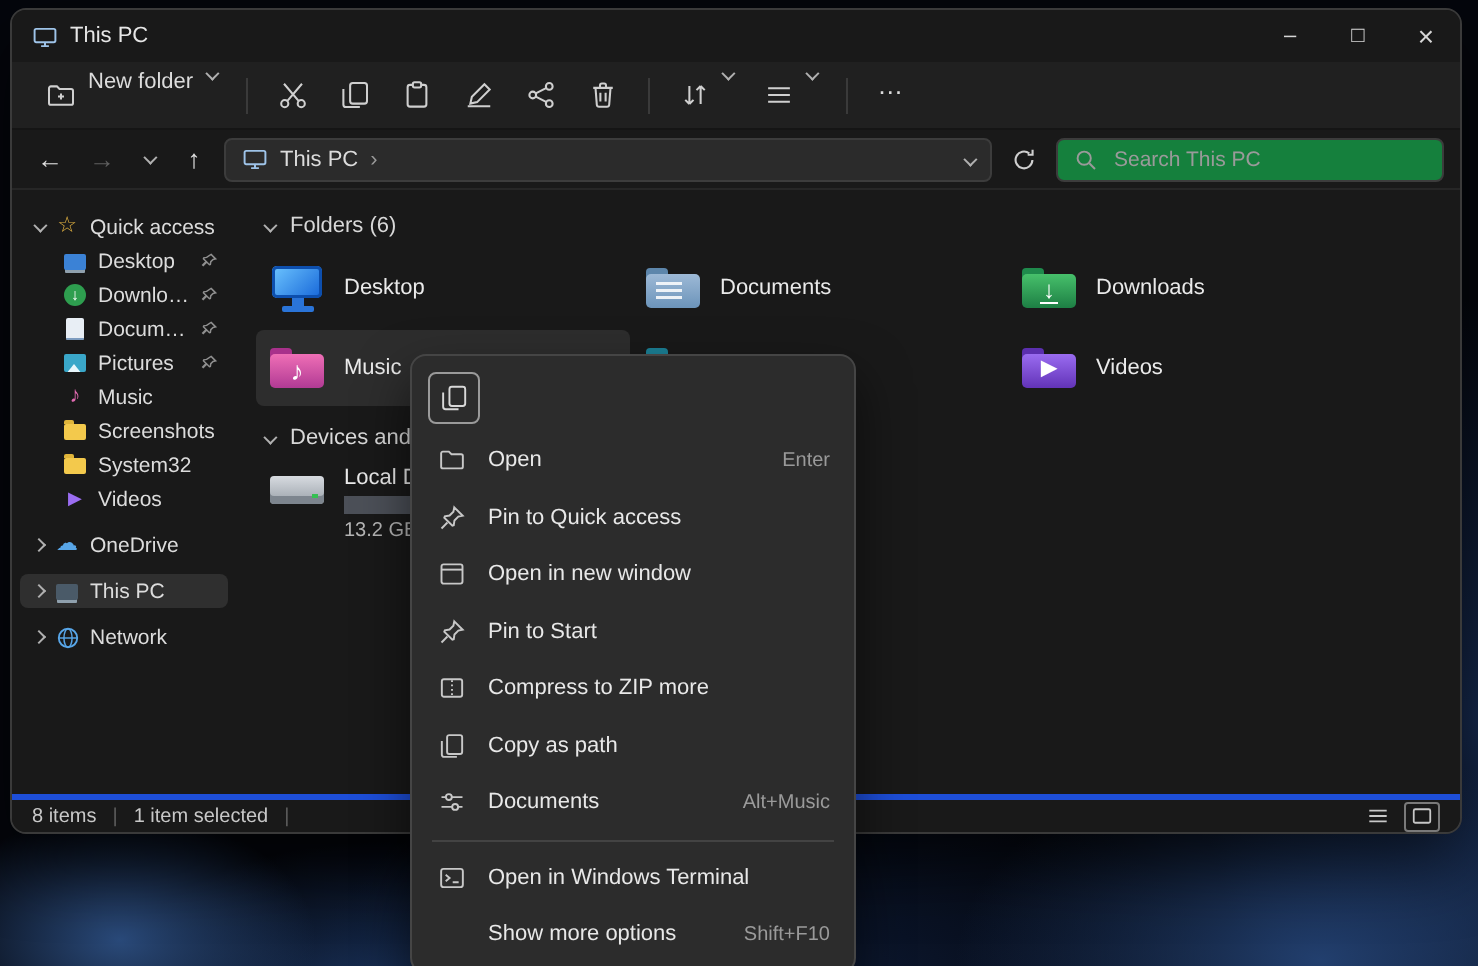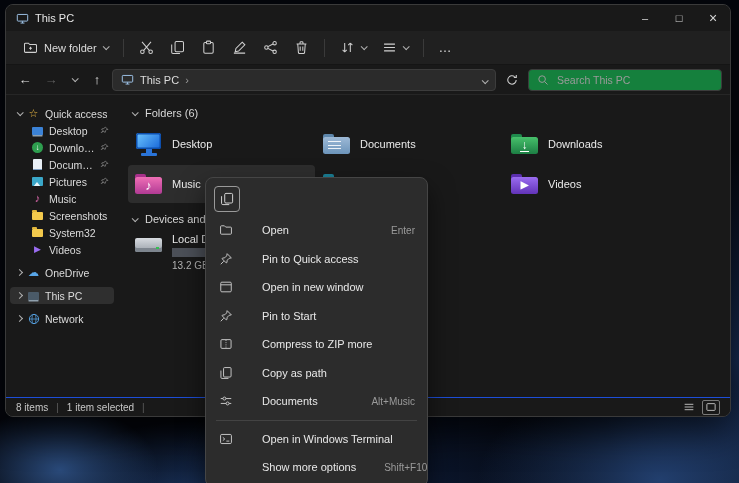--- a/index.html
+++ b/index.html
@@ -26,21 +26,21 @@
   }
 
   
   .titlebar { height:26px; flex:none; display:flex; align-items:center; justify-content:space-between; padding-left:10px; background:#191919; }
   .tab { display:flex; align-items:center; gap:6px; font-size:11px; color:#e6e6e6; }
   .win-controls { display:flex; height:100%; }
   .wc { width:34px; height:100%; display:flex; align-items:center; justify-content:center; color:#d6d6d6; font-size:11px; }
 
   
   .toolbar { height:34px; flex:none; display:flex; align-items:center; gap:2px; padding:0 10px; background:#202020; border-bottom:1px solid #151515; }
-  .tb-btn { display:flex; align-items:center; gap:6px; padding:0 7px; height:26px; border-radius:4px; color:#dcdcdc; font-size:11px; }
+  .tb-btn { display:flex; gap:6px; padding:0 7px; height:26px; border-radius:4px; color:#dcdcdc; font-size:11px; }
   .tb-icon { display:flex; align-items:center; justify-content:center; }
   .tb-sep { width:1px; height:18px; background:#3a3a3a; margin:0 6px; flex:none; }
   .more-glyph { font-size:13px; color:#dcdcdc; letter-spacing:1px; }
 
   
   .chev { display:inline-block; width:5px; height:5px; border-right:1px solid #b0b0b0; border-bottom:1px solid #b0b0b0; flex:none; }
   .chev.down { transform:rotate(45deg) translateY(-1px); }
   .chev.right { transform:rotate(-45deg); }
 
   
@@ -97,31 +97,31 @@
   .mi-drive .disk { position:absolute; left:1px; top:5px; width:27px; height:14px; border-radius:2px; background:linear-gradient(#d7dbe0,#9aa1a9); box-shadow:inset 0 -4px 0 #7d858e; }
   .mi-drive .led { position:absolute; left:22px; top:14px; width:3px; height:2px; background:#35c052; }
 
   .drive-tile { display:flex; gap:8px; align-items:flex-start; width:185px; padding:2px 6px; border-radius:4px; }
   .drive-info { display:flex; flex-direction:column; gap:3px; font-size:11px; color:#eaeaea; }
   .cap { width:64px; height:9px; background:#4c5058; overflow:hidden; }
   .cap-fill { height:100%; background:#2f86d8; }
   .free { font-size:10px; color:#b5b5b5; white-space:nowrap; }
 
   
-  .statusbar { height:19px; flex:none; border-top:1px solid #1d4ed8; display:flex; align-items:center; gap:8px; padding:0 10px; font-size:10px; color:#c8c8c8; background:#191919; }
+  .statusbar { height:19px; flex:none; border-top:3px solid #1d4ed8; display:flex; align-items:center; gap:8px; padding:0 10px; font-size:10px; color:#c8c8c8; background:#191919; }
   .sb-div { color:#5c5c5c; }
   .status-right { margin-left:auto; display:flex; gap:4px; align-items:center; }
   .view-toggle { width:18px; height:15px; display:flex; align-items:center; justify-content:center; border-radius:2px; }
   .view-toggle.active { border:1px solid #7a7a7a; }
 
   
   .ctx { position:absolute; left:205px; top:177px; width:223px; background:#2c2c2c; border:1px solid #454545; border-radius:8px; box-shadow:0 12px 26px rgba(0,0,0,.55); padding:4px; z-index:50; }
   .ctx-iconbar { height:34px; display:flex; align-items:center; padding:0 4px; }
   .ctx-iconbtn { width:26px; height:26px; border:1px solid #9a9a9a; border-radius:4px; background:transparent; display:flex; align-items:center; justify-content:center; padding:0; }
-  .ctx-item { height:28.5px; display:flex; align-items:center; gap:28px; padding:0 8px; border-radius:4px; font-size:11px; color:#e8e8e8; white-space:nowrap; }
+  .ctx-item { height:28.5px; display:flex; align-items:center; gap:10px; padding:0 8px; border-radius:4px; font-size:11px; color:#e8e8e8; white-space:nowrap; }
   .mi16 { width:16px; flex:none; display:flex; justify-content:center; }
   .ctx-sc { margin-left:auto; font-size:10px; color:#9a9a9a; }
   .ctx-sep { height:1px; background:#434343; margin:4px 6px; }
 
   .sb-doc { width:9px; height:11px; background:#e8eef5; border-radius:1px; box-shadow:inset 0 -6px 0 -5px #7d9cc0, inset 0 -9px 0 -8px #7d9cc0; }
   .sb-folder { width:11px; height:8px; border-radius:1px; background:#f3c94c; position:relative; }
   .sb-folder::before { content:""; position:absolute; left:0; top:-2px; width:5px; height:2px; border-radius:1px 1px 0 0; background:#e0b53a; }
   .sb-pic { width:11px; height:9px; border-radius:1px; background:#3aa7c9; position:relative; overflow:hidden; }
   .sb-pic::before { content:""; position:absolute; left:1px; bottom:-1px; width:0; height:0; border-left:4px solid transparent; border-right:4px solid transparent; border-bottom:5px solid #e8f6fb; }
   .sb-mon { width:11px; height:8px; border-radius:1px; background:#3b82d6; box-shadow:0 2px 0 -0.5px #8fa0ad; }

